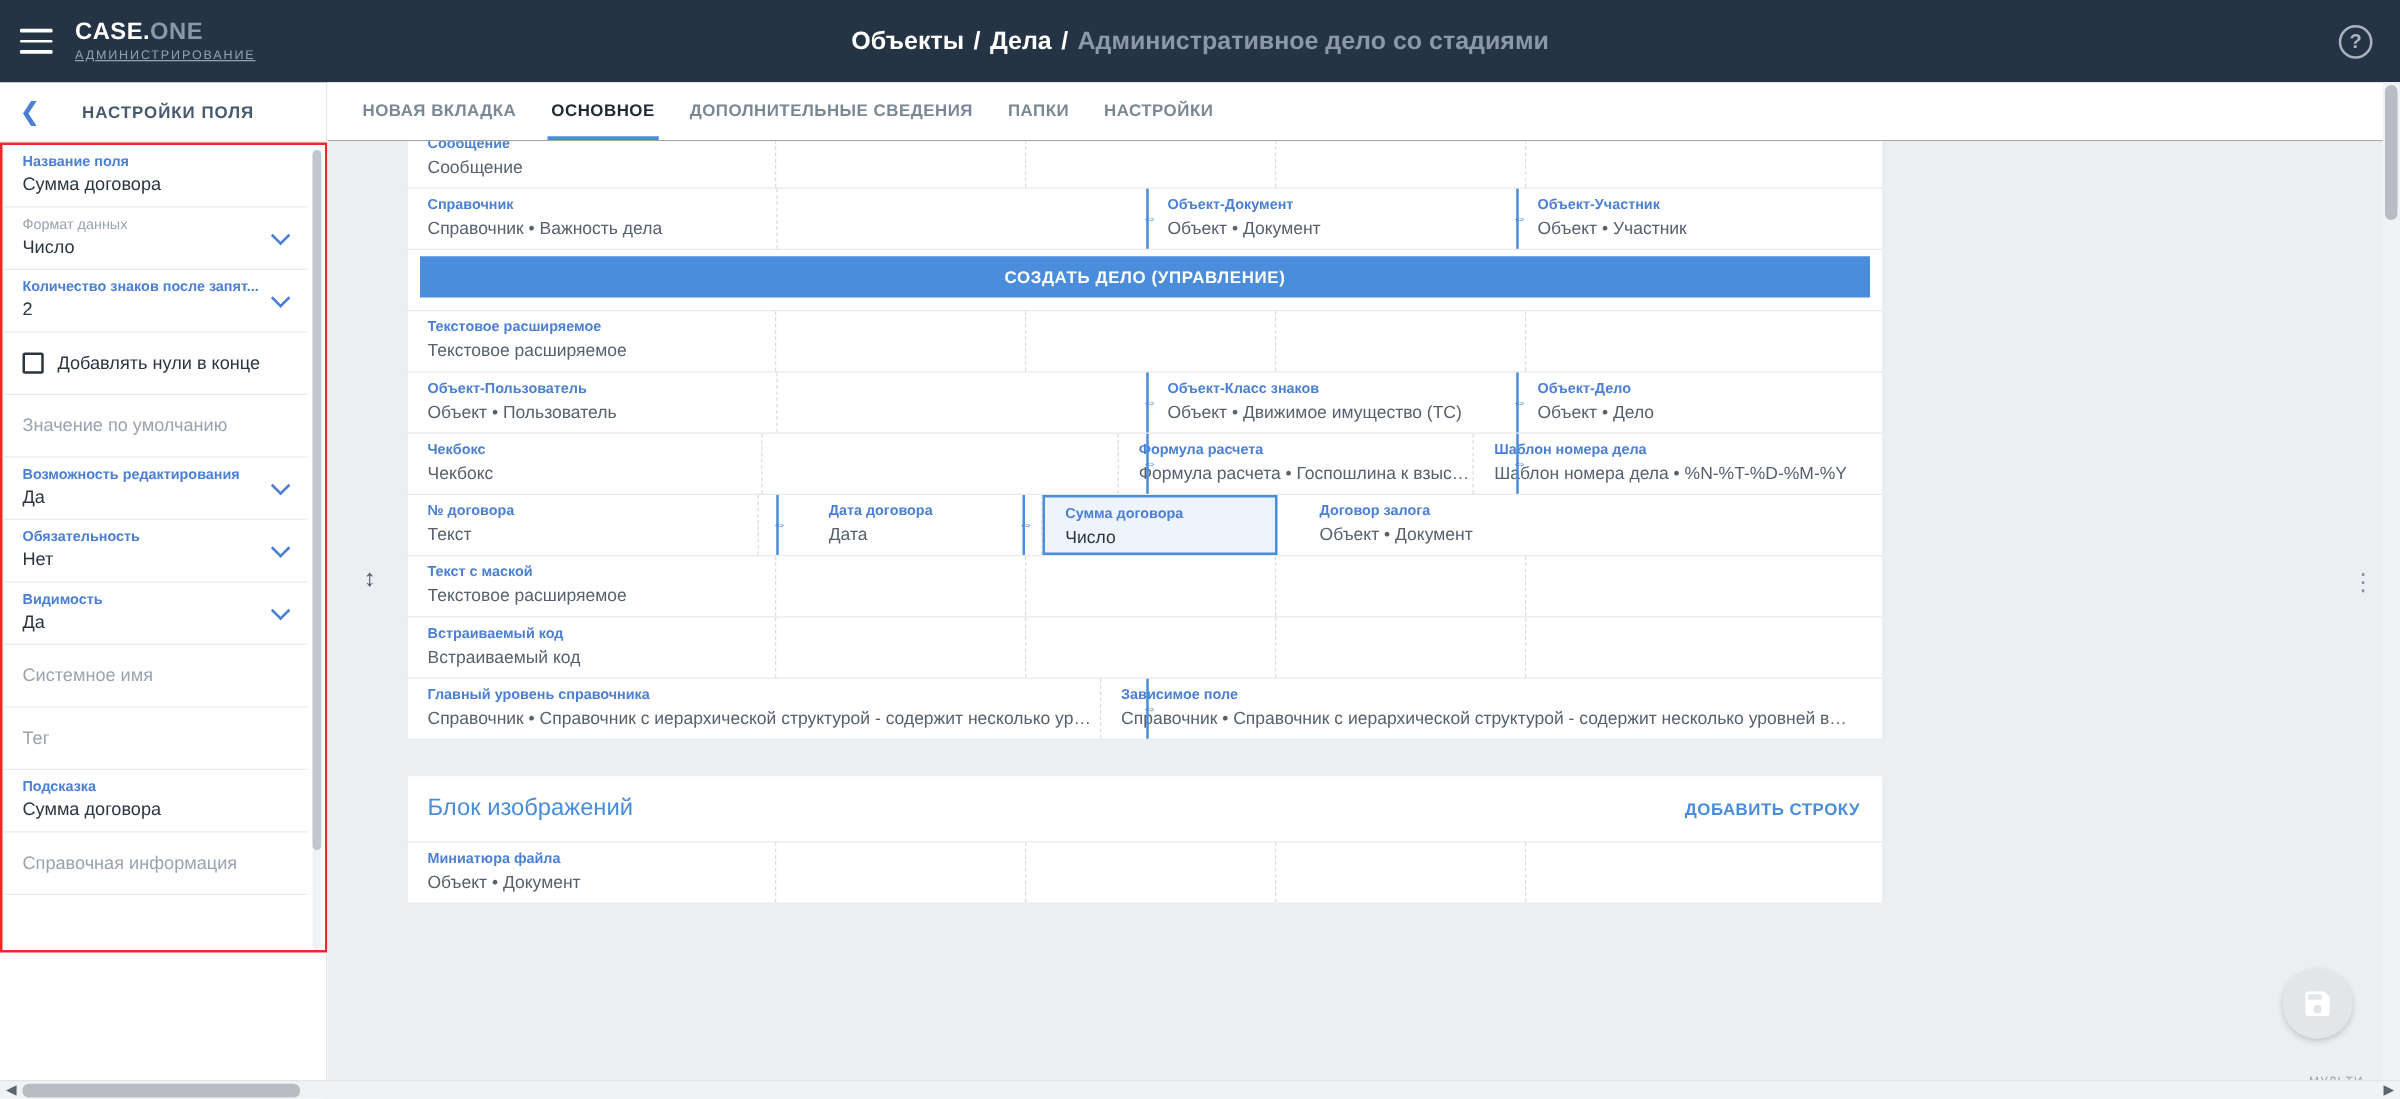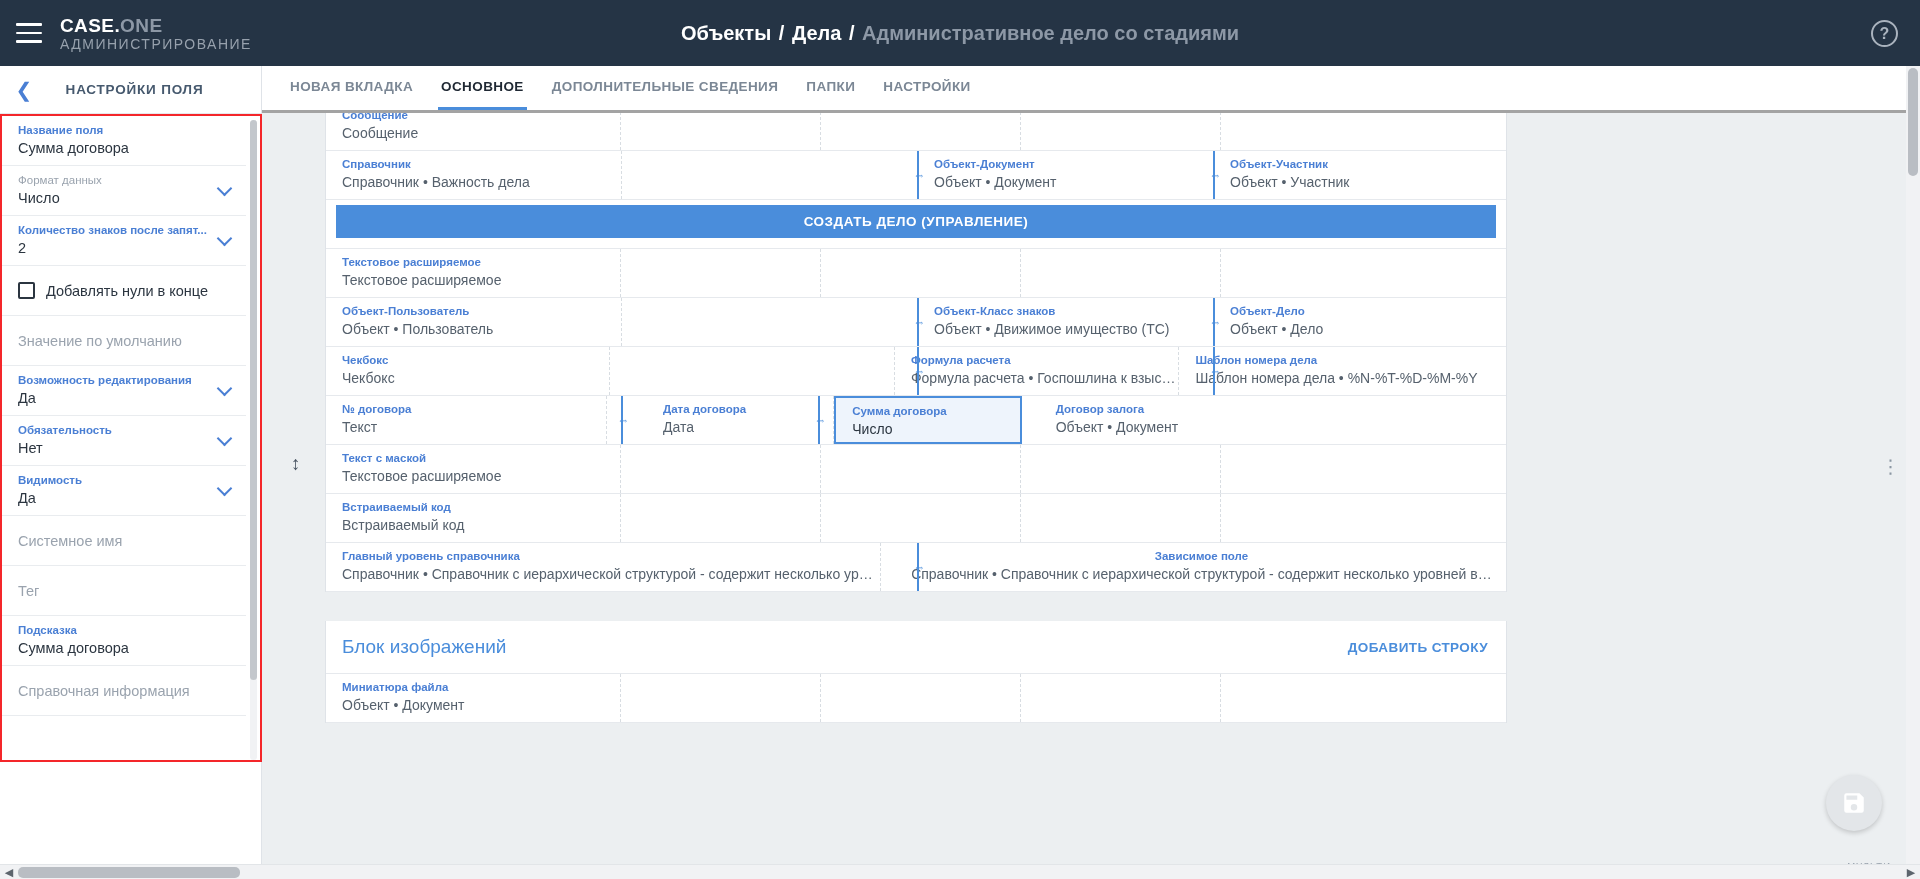--- a/index.html
+++ b/index.html
@@ -24,22 +24,22 @@
     cursor: pointer;
   }
   .burger span { display: block; height: 2.6px; width: 100%; background: #ffffff; border-radius: 1px; }
   .brandblock { display: flex; flex-direction: column; justify-content: center; }
   .brand {
     font-size: 19px; font-weight: bold; letter-spacing: .4px; line-height: 20px;
   }
   .brand .b-case { color: #ffffff; }
   .brand .b-one { color: #8d98a6; }
   .brand-sub {
-    font-size: 14px; color: #97a1ad; letter-spacing: 1.5px;
-    margin-top: 3px; line-height: 11px;
+    font-size: 10px; color: #97a1ad; letter-spacing: 1.5px;
+    margin-top: 3px; line-height: 11px; text-decoration: underline;
   }
   .crumbs {
     position: absolute; left: 50%; transform: translateX(-50%);
     font-size: 20px; font-weight: bold; white-space: nowrap;
   }
   .crumbs .c-strong { color: #ffffff; }
   .crumbs .c-sep { color: #ffffff; margin: 0 2px; }
   .crumbs .c-dim { color: #8d98a6; font-weight: bold; }
   .help-btn {
     position: absolute; right: 22px; top: 20px;
@@ -119,21 +119,21 @@
     background: #c3c7cc; border-radius: 4px; cursor: pointer;
   }
 
   
   .main {
     position: absolute; top: 66px; left: 262px;
     width: 1658px; height: 813px; background: #ffffff;
   }
   .tabs {
     height: 47px; display: flex; align-items: flex-end;
-    border-bottom: 3px solid #a3a3a3; padding-left: 14px;
+    border-bottom: 1px solid #a3a3a3; padding-left: 14px;
     background: #fff;
   }
   .tab {
     height: 47px; display: flex; align-items: center;
     padding: 0 14px; font-size: 13.5px; letter-spacing: .4px;
     color: #7b8795; font-weight: bold; cursor: pointer; position: relative;
   }
   .tab.active { color: #1f2833; }
   .tab.active::after {
     content: ""; position: absolute; left: 11px; right: 11px; bottom: 0;
@@ -508,21 +508,21 @@
         <div class="cell" style="width:200px;"></div>
         <div class="cell" style="width:200px;"></div>
         <div class="cell" style="width:286px;border-right:none;"></div>
       </div>
 
       <div class="row">
         <div class="cell" style="width:591px;">
           <div class="cell-label">Главный уровень справочника</div>
           <div class="cell-value">Справочник • Справочник с иерархической структурой - содержит несколько уровней в…</div>
         </div>
-        <div class="cell" style="width:666px;border-right:none;text-align:center;">
+        <div class="cell" style="width:666px;border-right:none;">
           <div class="cell-label">Зависимое поле</div>
           <div class="cell-value">Справочник • Справочник с иерархической структурой - содержит несколько уровней в…</div>
         </div>
         <div class="divider" style="left:591px;">
             <div class="grip">⇔</div>
           </div>
       </div>
 
       <div style="height:29px;background:#eceff1;border-left:none;border-right:none;margin:0 -1px;width:1182px;"></div>
 

